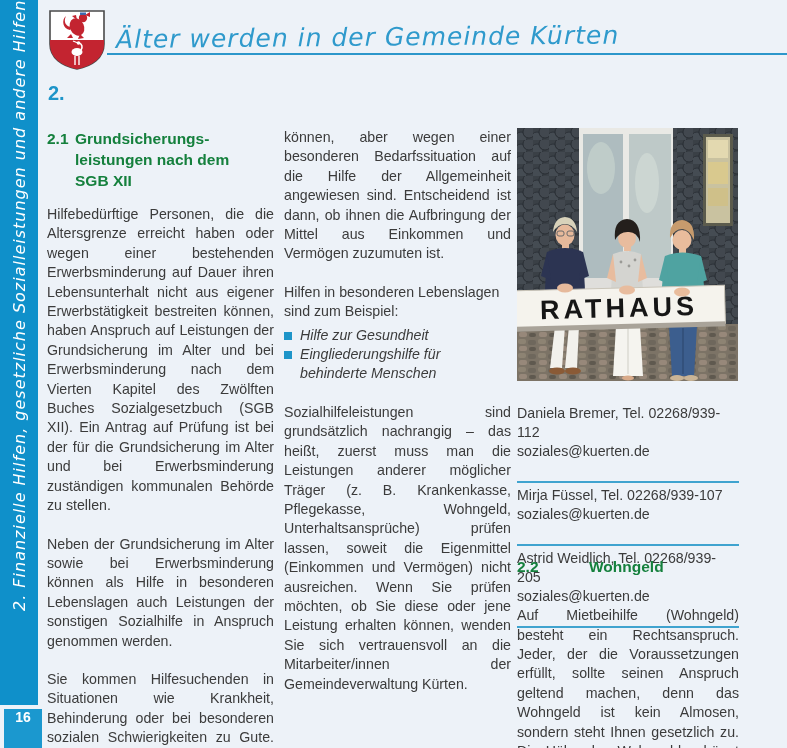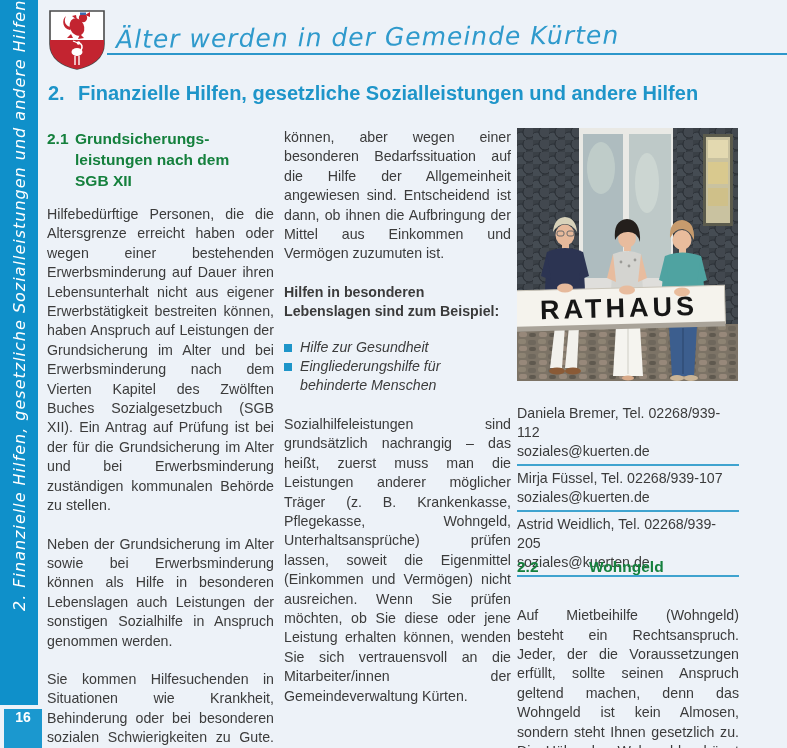--- a/index.html
+++ b/index.html
@@ -44,21 +44,21 @@
   .list{margin:0 0 19px 0;text-align:left;}
   .list-item{display:flex;margin:0;font-style:italic;}
   .bullet{width:8px;height:8px;background:#1e95c9;flex-shrink:0;margin:6px 8px 0 0;}
 
   
   .photo{position:absolute;left:517px;top:128px;width:221px;height:253px;overflow:hidden;}
   .photo svg{display:block;}
 
   .contacts{position:absolute;left:517px;top:404px;width:222px;font-size:14.2px;
     line-height:19px;text-align:left;}
-  .contact{border-bottom:2px solid #3fa3cf;padding-bottom:3px;margin-bottom:3px;}
+  .contact{border-bottom:2px solid #3fa3cf;padding-bottom:20px;margin-bottom:3px;}
   .contact .email{}
 
   .col3-heading2{position:absolute;left:517px;top:556px;width:222px;gap:44px;}
   .col3-para{position:absolute;left:517px;top:592px;width:222px;
     font-size:14.2px;line-height:19.4px;text-align:justify;}
 </style>
 </head>
 <body>
 
 <div class="page">
@@ -91,38 +91,37 @@
       <circle cx="31.5" cy="35" r="1.8" fill="#ffffff"></circle>
       <line x1="31" y1="35" x2="26" y2="33" stroke="#ffffff" stroke-width="1.2"></line>
     </g>
   </svg>
 
   <div class="doc-title">Älter werden in der Gemeinde Kürten</div>
   <div class="title-rule"></div>
 
   <div class="section-heading">
     <span class="num">2.</span>
-    <span>Finanzielle Hilfen, gesetzliche Sozialleistungen und andere Hilfen</span>
   </div>
 
   <div class="col col1">
     <div class="sub-heading">
       <span class="num">2.1</span>
       <span class="txt">Grundsicherungs-
 leistungen nach dem
 SGB XII</span>
     </div>
     <p class="para">Hilfebedürftige Personen, die die Altersgrenze erreicht haben oder wegen einer bestehenden Erwerbsminderung auf Dauer ihren Lebensunterhalt nicht aus eigener Erwerbstätigkeit bestreiten können, haben Anspruch auf Leistungen der Grundsicherung im Alter und bei Erwerbsminderung nach dem Vierten Kapitel des Zwölften Buches Sozialgesetzbuch (SGB XII). Ein Antrag auf Prüfung ist bei der für die Grundsicherung im Alter und bei Erwerbsminderung zuständigen kommunalen Behörde zu stellen.</p>
     <p class="para">Neben der Grundsicherung im Alter sowie bei Erwerbsminderung können als Hilfe in besonderen Lebenslagen auch Leistungen der sonstigen Sozialhilfe in Anspruch genommen werden.</p>
     <p class="para">Sie kommen Hilfesuchenden in Situationen wie Krankheit, Behinderung oder bei besonderen sozialen Schwierigkeiten zu Gute. Diese Hilfen erhalten auch Personen, die für ihren Lebensunterhalt noch selbst sorgen</p>
   </div>
 
   <div class="col col2">
     <p class="para">können, aber wegen einer besonderen Bedarfssituation auf die Hilfe der Allgemeinheit angewiesen sind. Entscheidend ist dann, ob ihnen die Aufbringung der Mittel aus Einkommen und Vermögen zuzumuten ist.</p>
-    <p class="para" style="margin-bottom:16px;text-align:left;font-weight:bold;">Hilfen in besonderen Lebenslagen sind zum Beispiel:</p>
+    <p class="para" style="margin-bottom:4px;text-align:left;">Hilfen in besonderen Lebenslagen sind zum Beispiel:</p>
     <div class="list">
       <div class="list-item">
         <span class="bullet"></span>
         <span>Hilfe zur Gesundheit</span>
       </div>
       <div class="list-item">
         <span class="bullet"></span>
         <span>Eingliederungshilfe für behinderte Menschen</span>
       </div>
     </div>

